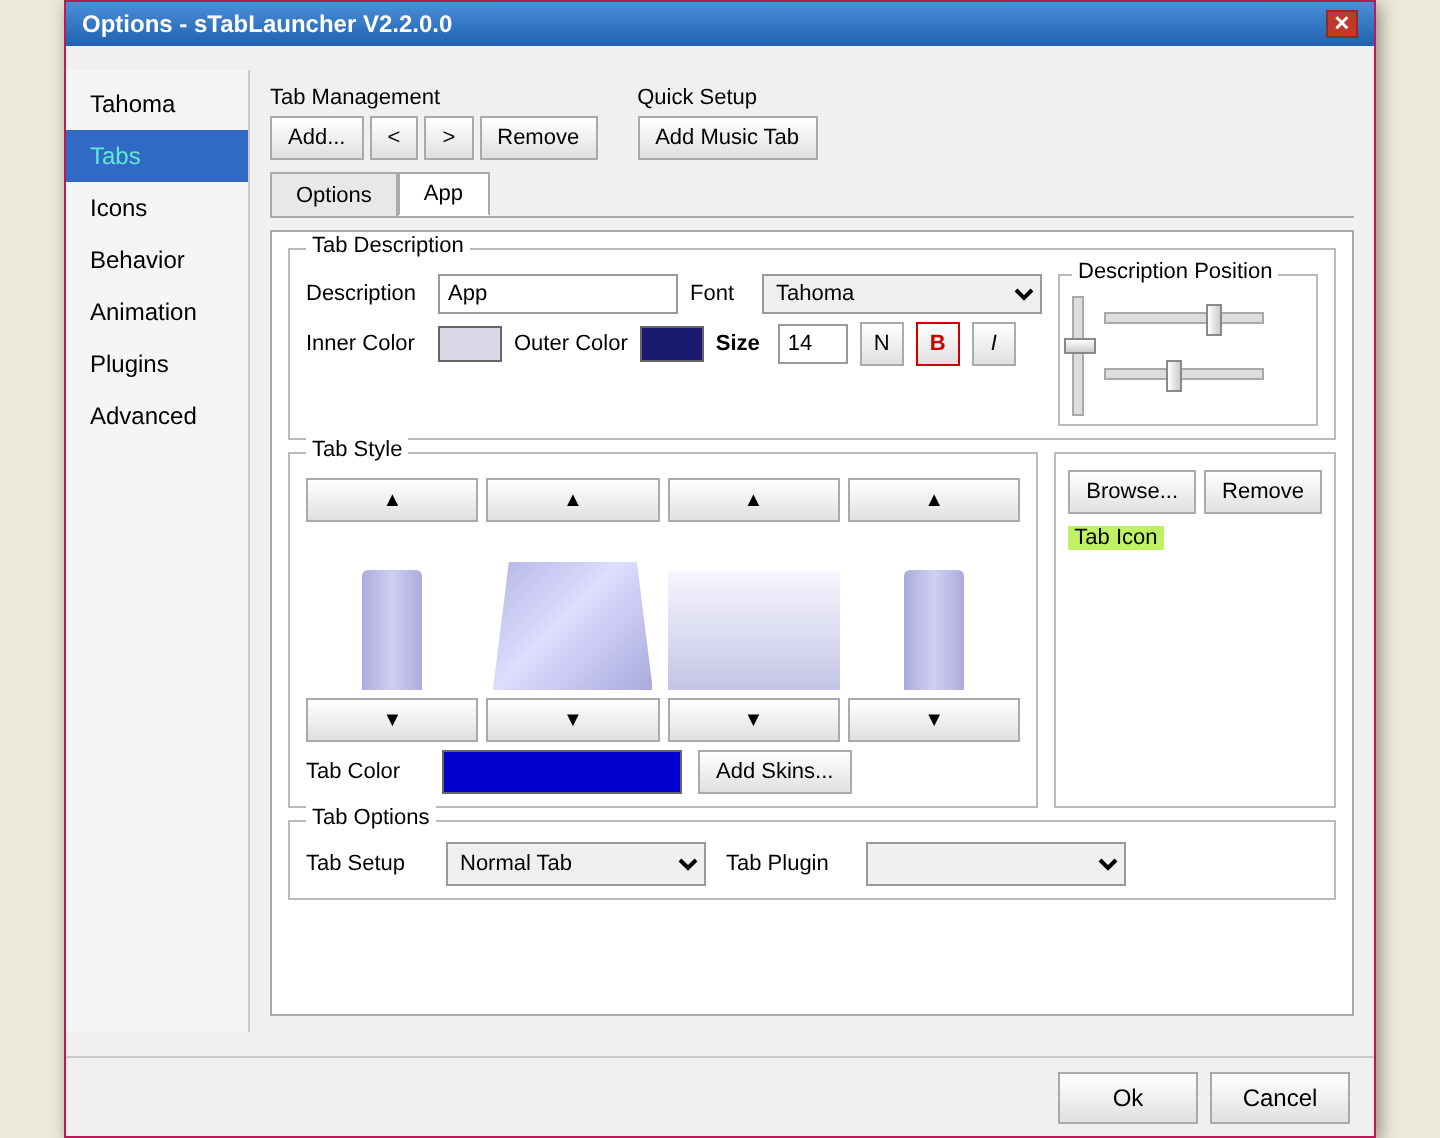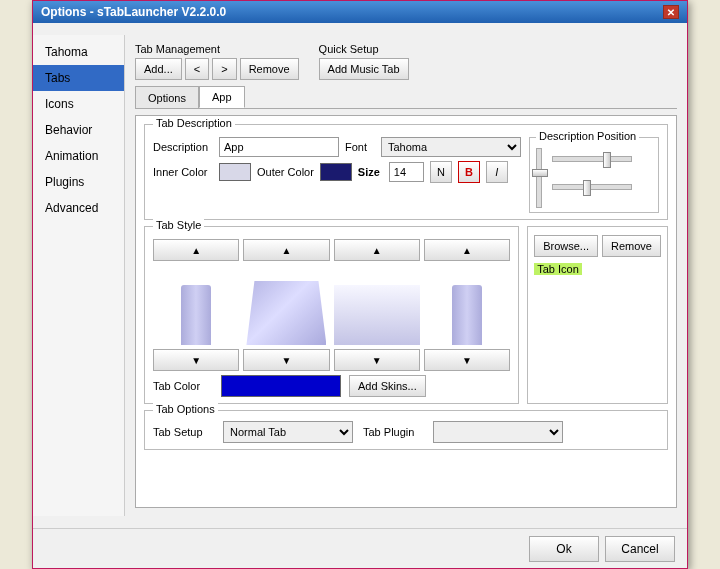--- a/index.html
+++ b/index.html
@@ -58,21 +58,21 @@
       padding-top: 4px;
     }
     .sidebar-item {
       padding: 6px 12px;
       cursor: pointer;
       color: #000;
       font-size: 12px;
     }
     .sidebar-item.active {
       background: #316ac5;
-      color: #000000;
+      color: #5eead4;
     }
     .content-area {
       flex: 1;
       padding: 8px 10px;
       display: flex;
       flex-direction: column;
       gap: 6px;
       justify-content: flex-end;
     }
     .tab-management-row {

